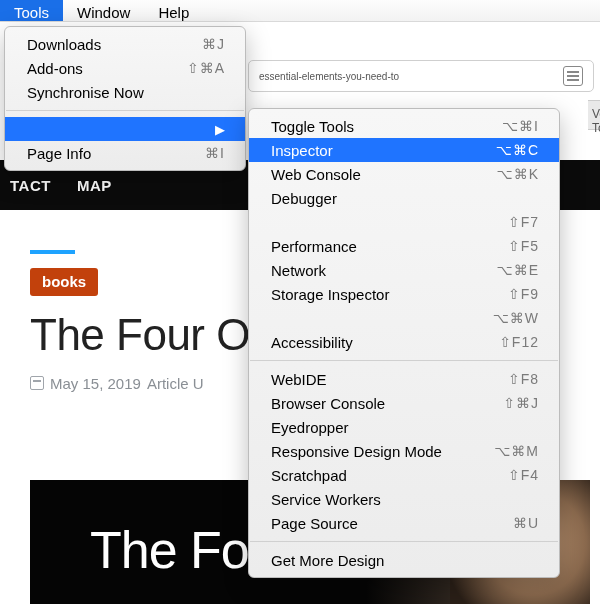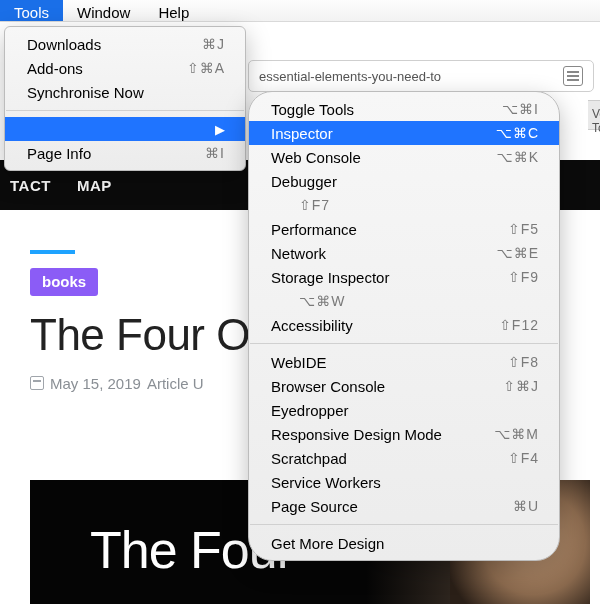--- a/index.html
+++ b/index.html
@@ -27,37 +27,38 @@
     position: absolute;
     background: linear-gradient(#f7f7f7,#ececec);
     border: 1px solid #bcbcbc; border-radius: 6px;
     box-shadow: 0 8px 24px rgba(0,0,0,.25);
     padding: 5px 0; z-index: 10;
   }
   .drow {
     display: flex; align-items: center; height: 24px;
     padding: 0 20px 0 22px; font-size: 15px; color: #000;
     white-space: nowrap;
+    justify-content: flex-end;
   }
   .drow .lbl { flex: 1; }
   .drow .sc { color: #7a7a7a; font-size: 14px; margin-left: 28px; letter-spacing: 1px; }
   .drow .chev { margin-left: auto; color: #000; font-size:13px; }
   .drow.sel { background: #1f74ff; color: #fff; }
   .drow.sel .sc, .drow.sel .chev { color: #fff; }
   .dsep { height: 1px; background: #d0d0d0; margin: 6px 1px; }
 
   #tools-menu { top: 26px; left: 4px; width: 242px; }
-  #webdev-menu { top: 91px; left: 248px; width: 312px; border-radius: 24px; }
+  #webdev-menu { top: 108px; left: 248px; width: 312px; }
 
   
   .urlbar {
     position: absolute; top: 60px; left: 248px; right: 6px; height: 32px;
     background: #fff; border: 1px solid #cfcfcf; border-radius: 5px;
     display: flex; align-items: center; padding: 0 10px; color:#555;
-    font-size: 13px; overflow: hidden;
+    font-size: 10px; overflow: hidden;
   }
   .urlbar .reader {
     margin-left: auto; width: 20px; height: 20px; border:1px solid #888;
     border-radius:3px; display:flex; flex-direction:column; justify-content:center;
     gap:2px; padding:3px;
   }
   .urlbar .reader span{height:2px;background:#888;}
   .tabstrip {
     position: absolute; top: 100px; left: 588px; right:0; height:30px;
     background:#e9e9e9; border-top:1px solid #ccc; border-bottom:1px solid #ccc;
@@ -65,21 +66,21 @@
   }
   .navstrip {
     position:absolute; top:160px; left:0; right:0; height:50px;
     background:#0b0b0b; color:#fff; font-weight:700; font-size:15px;
     display:flex; align-items:center; gap:26px; padding:0 10px;
     letter-spacing: .5px;
   }
   .content { position:absolute; top:250px; left:30px; right:10px; }
   .hbar { width:45px; height:4px; background:#1ea3ff; margin-bottom:14px;}
   .tag {
-    display:inline-block; background:#8b5cf6; color:#fff;
+    display:inline-block; background:#c2410c; color:#fff;
     font-size:15px; font-weight:600; padding:5px 12px 6px; border-radius:3px;
     margin-bottom:14px;
   }
   h1.title { font-size:44px; font-weight:400; color:#222; line-height:1.15; letter-spacing:-.5px;}
   .meta { margin-top:14px; color:#8a8f95; font-size:15px; display:flex; align-items:center; gap:6px;}
   .meta .cal { width:14px; height:14px; border:1.5px solid #a0a5ab; border-radius:2px; position:relative;}
   .meta .cal::before{content:"";position:absolute;top:3px;left:2px;right:2px;height:1.5px;background:#a0a5ab;}
   .hero {
     position:absolute; top:480px; left:30px; width:560px; height:140px;
     background: linear-gradient(90deg,#050505 0%, #050505 60%, #3a2f26 80%, #83644a 100%);

